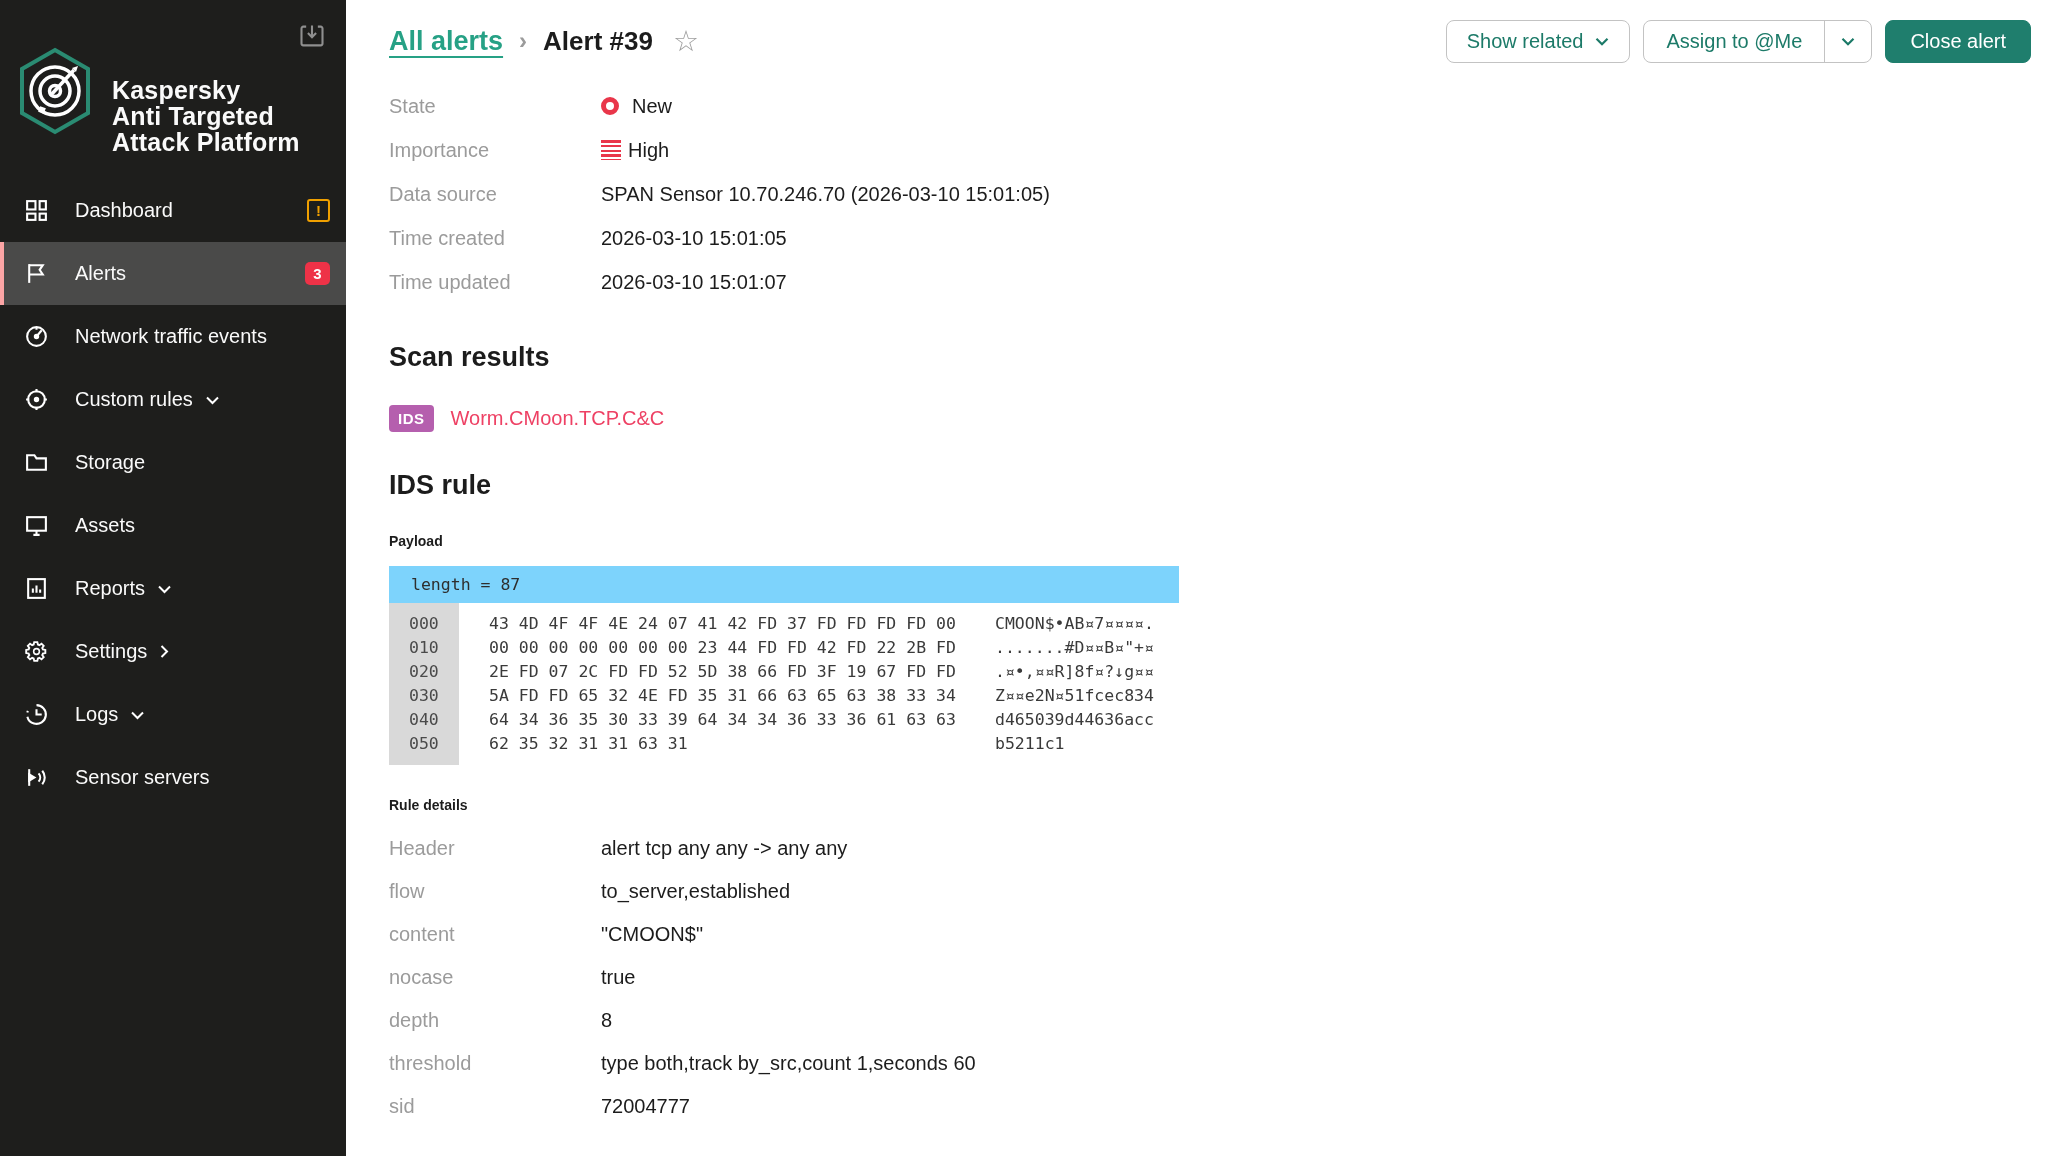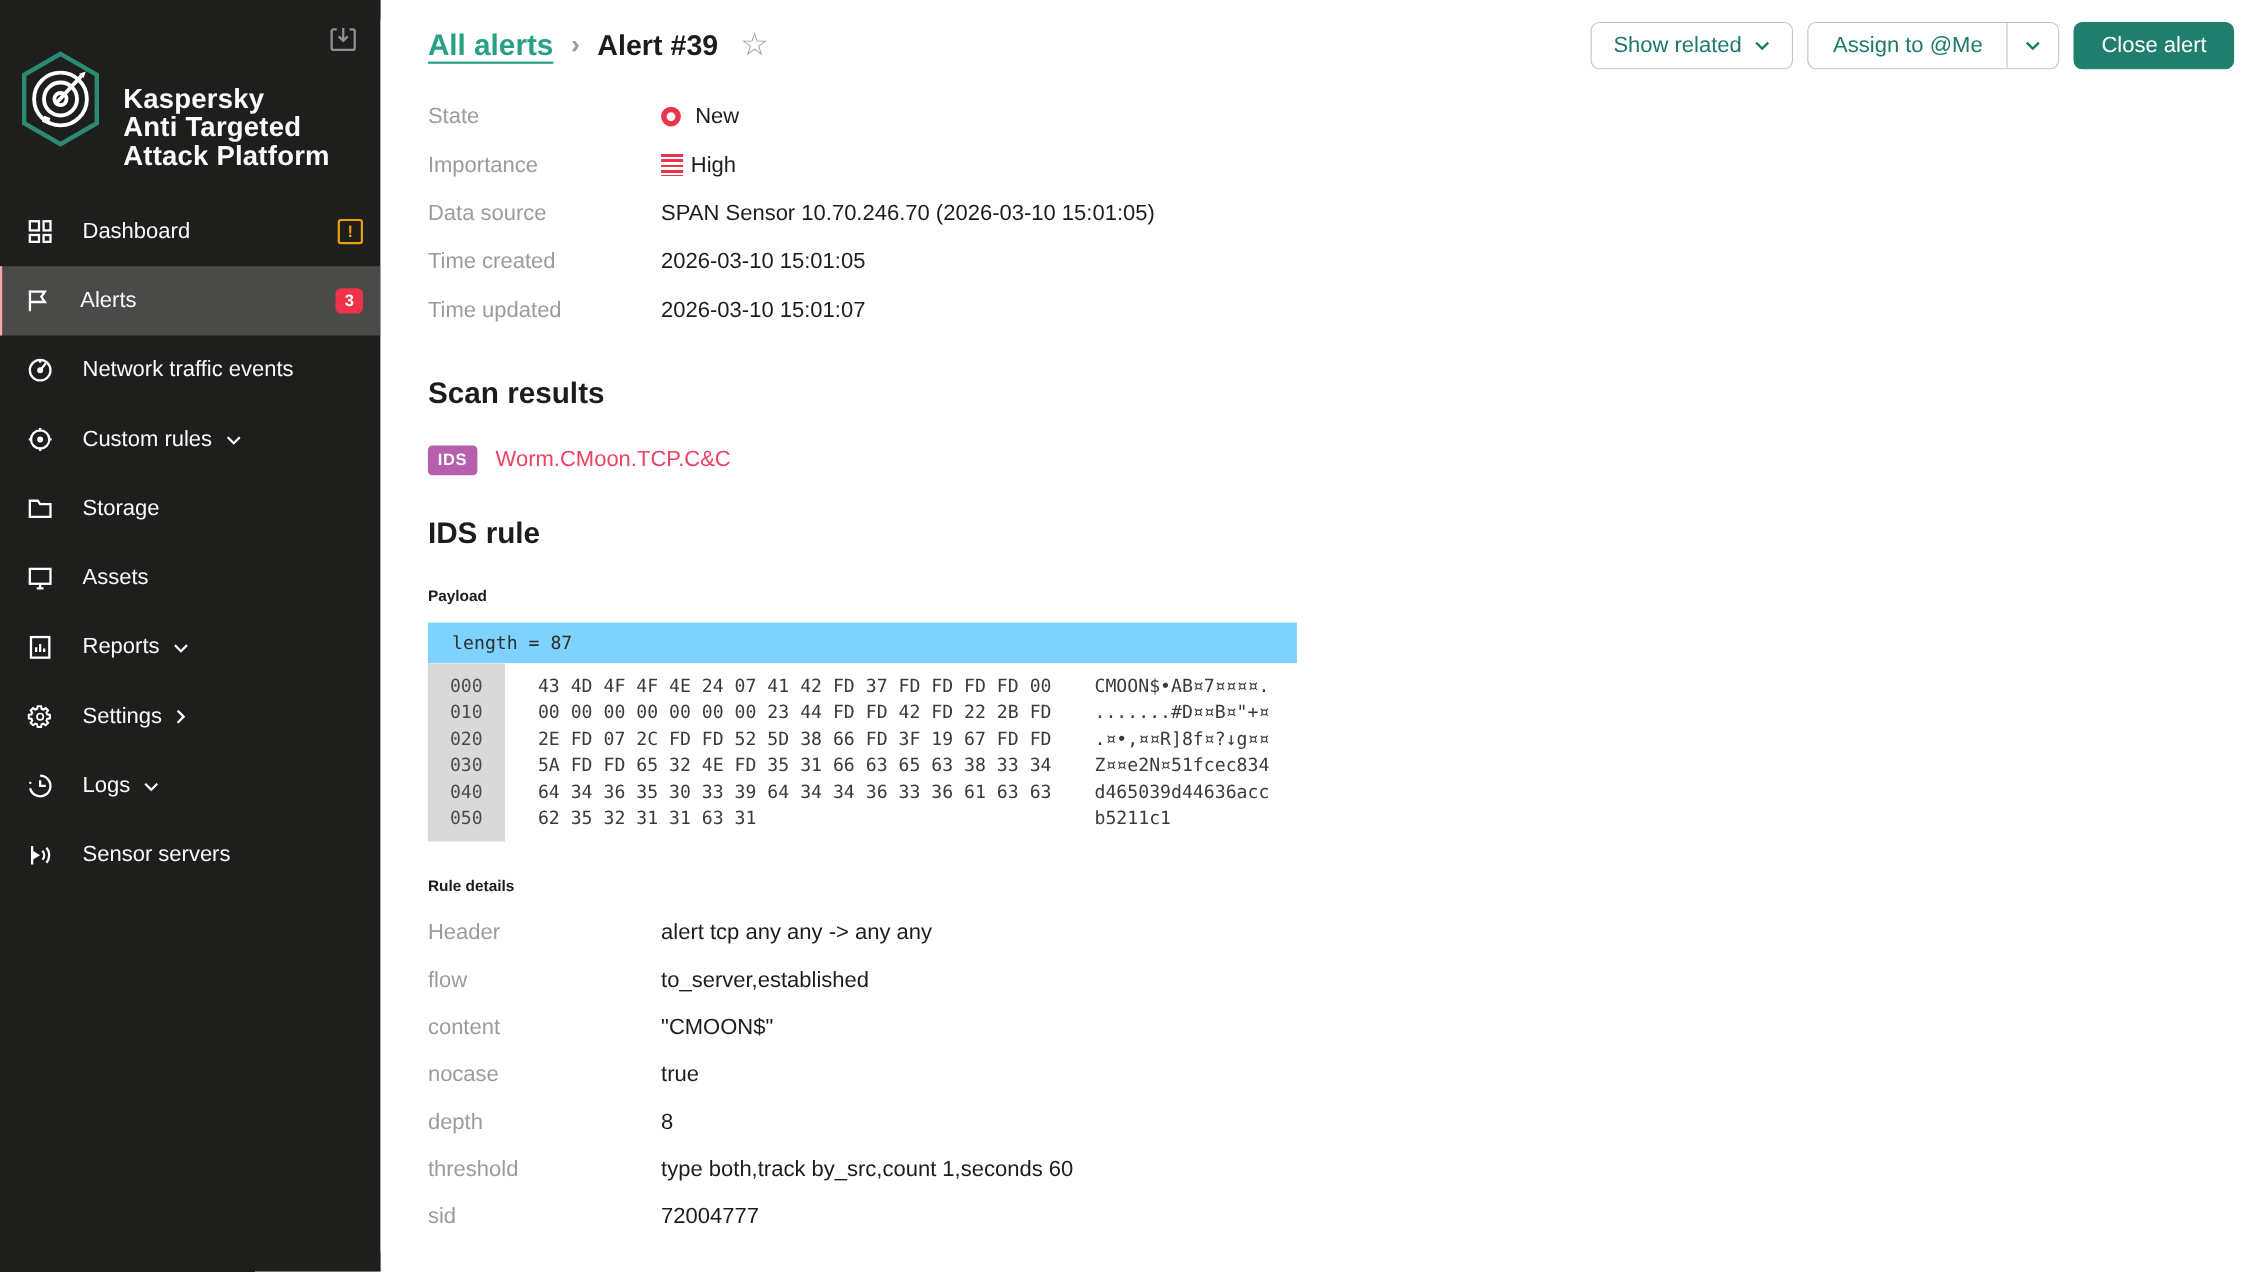--- a/index.html
+++ b/index.html
@@ -11,35 +11,35 @@
     background:#1e1e1c; color:#fafafa; }
   .dl-btn { position:absolute; top:20px; right:18px; width:32px; height:32px;
     display:flex; align-items:center; justify-content:center; cursor:pointer; }
   .brand { display:flex; align-items:center; padding:30px 10px 0 16px; }
   .brand-logo { flex:0 0 auto; }
   .brand-title { margin-left:18px; font-size:25px; font-weight:bold; line-height:26px;
     letter-spacing:.2px;margin-top:47px; }
   .nav { margin-top:24px; }
   .nav-item { position:relative; display:flex; align-items:center; height:63px;
     padding:0 16px 0 23px; cursor:pointer; font-size:20px; }
-  .nav-item.selected { background:#4a4a49; border-left:2px solid #fca5a5; padding-left:19px; }
+  .nav-item.selected { background:#4a4a49; border-left:4px solid #fca5a5; padding-left:19px; }
   .nav-icon { width:27px; height:27px; flex:0 0 auto; display:flex; align-items:center;
     justify-content:center; }
   .nav-label { margin-left:25px; white-space:nowrap; }
   .nav-chev { margin-left:12px; display:flex; align-items:center; }
   .badge-warn { margin-left:auto; width:23px; height:23px; border:2.5px solid #f0a000;
     border-radius:3px; color:#f0a000; font-weight:bold; font-size:15px;
     display:flex; align-items:center; justify-content:center; }
   .badge-count { margin-left:auto; min-width:25px; height:23px; background:#ee3247;
     border-radius:5px; color:#fff; font-weight:bold; font-size:15px; padding:0 6px;
     display:flex; align-items:center; justify-content:center; }
 
   
   .main { position:absolute; left:346px; top:0; right:0; bottom:0; background:#fff;
-    padding:0 17px 0 43px;border-radius:20px; }
+    padding:0 17px 0 43px; }
 
   .topbar { display:flex; align-items:center; margin-top:18px; height:46px; }
   .crumb-link { font-size:27px; font-weight:bold; color:#26a185; text-decoration:underline;
     text-underline-offset:6px; text-decoration-thickness:2px; cursor:pointer; }
   .crumb-sep { font-size:24px; color:#9b9b9b; margin:0 16px; font-weight:bold; }
   .page-title { font-size:26px; font-weight:bold; color:#1c1c1c; }
   .star { margin-left:20px; font-size:29px; color:#9e9e9e; cursor:pointer; line-height:1; }
   .actions { margin-left:auto; display:flex; align-items:center; gap:13px; }
   .btn { height:43px; display:inline-flex; align-items:center; background:#fff;
     border:1px solid #c3c3c3; border-radius:8px; color:#1c7a68; font-size:20px;

